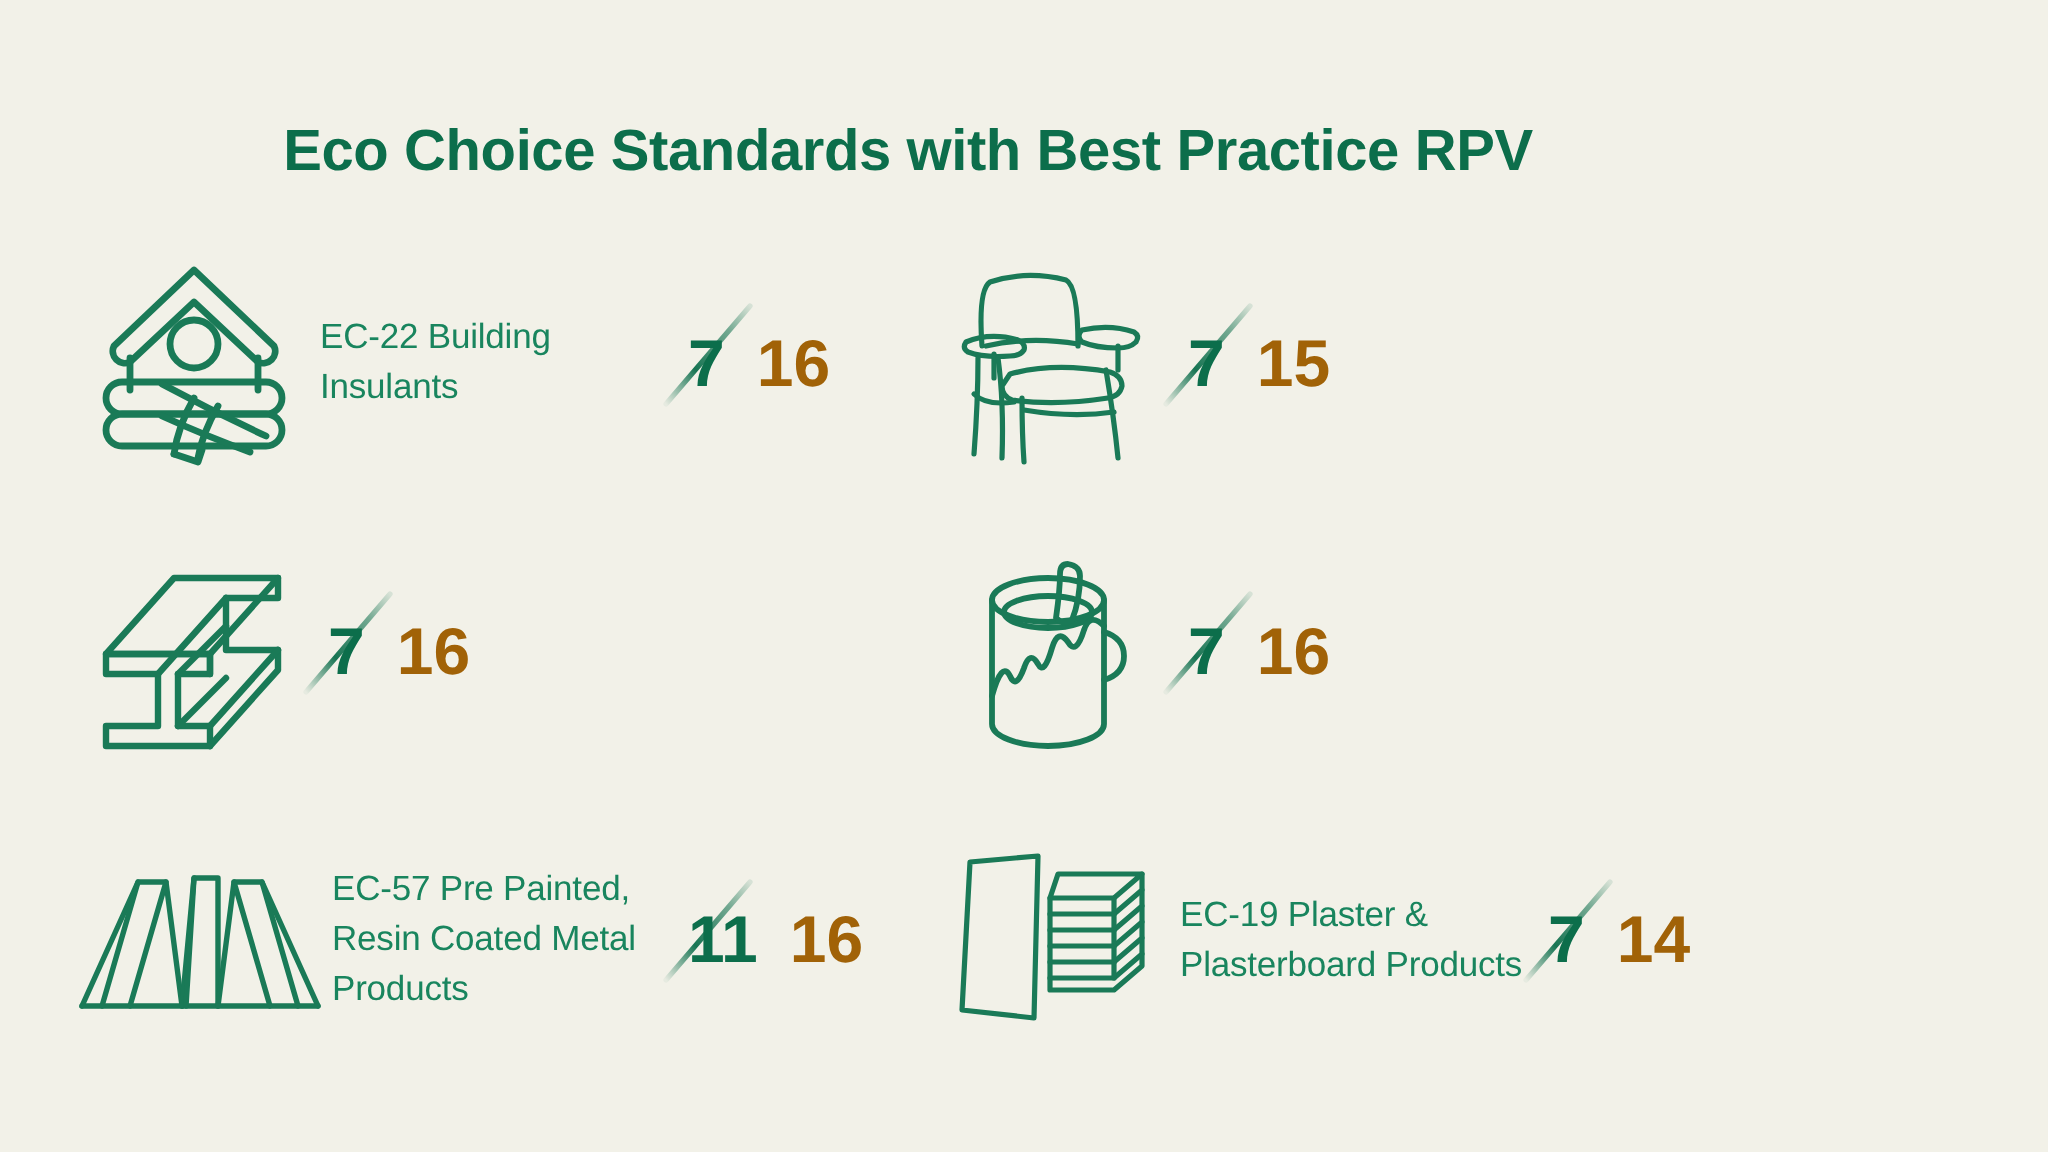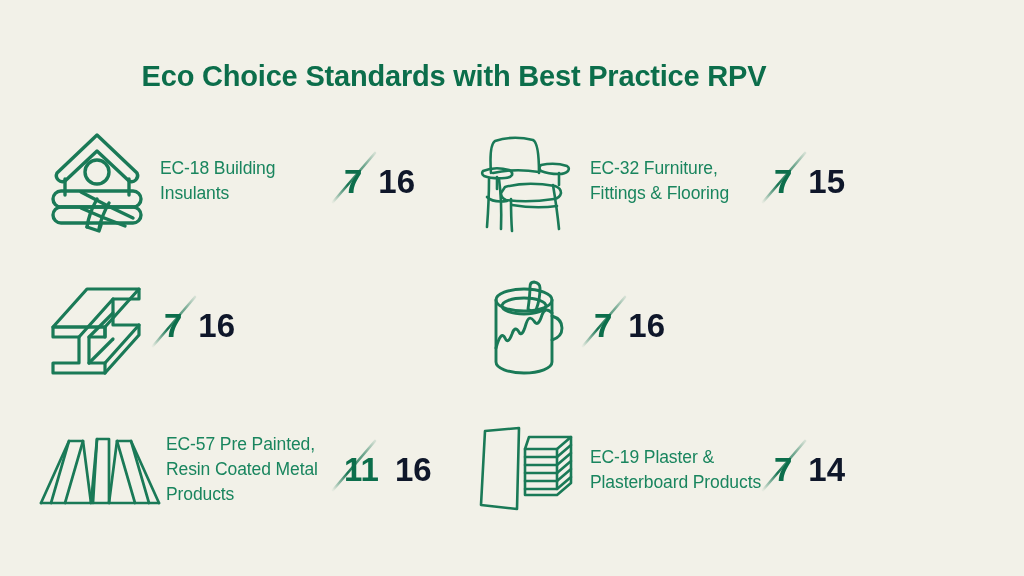--- a/index.html
+++ b/index.html
@@ -70,21 +70,21 @@
     padding:6px 2px 6px 4px;
   }
   .metric-green .arrow {
     position:absolute;
     left:-9px; top:-9px;
     width:46px; height:54px;
     pointer-events:none;
   }
   .metric-green .num { position:relative; z-index:2; }
   .metric-orange {
-    color:#0f172a;
+    color:#a16207;
     font-size:33px;
     font-weight:bold;
     line-height:1;
   }
   
   .card.wide .icon-wrap { width:132px; min-width:132px; }
 </style>
 </head>
 <body>
 
@@ -103,21 +103,21 @@
           <circle cx="46" cy="43" r="12"></circle>
           <path d="M10 62 h72 a8 8 0 0 1 0 16 h-72 a8 8 0 0 1 0 -16 Z"></path>
           <path d="M10 78 h72 a8 8 0 0 1 0 16 h-72 a8 8 0 0 1 0 -16 Z"></path>
           <path d="M30 63 q26 14 52 26"></path>
           <path d="M30 79 q22 10 44 18"></path>
           <path d="M46 70 q-8 14 -10 28"></path>
           <path d="M58 74 q-8 14 -10 26"></path>
           <path d="M36 98 l12 4 l2 -6"></path>
         </svg>
       </div>
-      <div class="label">EC-18 Building Insulants</div>
+      <div class="label">EC-22 Building Insulants</div>
       <div class="metrics">
         <div class="metric-green">
           <svg class="arrow" viewBox="0 0 46 54" fill="none">
             <defs>
               <linearGradient id="g1" x1="0" y1="1" x2="1" y2="0">
                 <stop offset="0" stop-color="#0C6E4B" stop-opacity="0.05"></stop>
                 <stop offset="0.35" stop-color="#0C6E4B" stop-opacity="0.95"></stop>
                 <stop offset="0.75" stop-color="#0C6E4B" stop-opacity="0.55"></stop>
                 <stop offset="1" stop-color="#0C6E4B" stop-opacity="0.12"></stop>
               </linearGradient>
@@ -141,21 +141,20 @@
           <path d="M22 48 L22 60"></path>
           <path d="M84 44 L84 56"></path>
           <path d="M14 50 q0 22 -2 48"></path>
           <path d="M24 50 q3 22 2 50"></path>
           <path d="M32 72 q-14 2 -20 -4"></path>
           <path d="M78 56 q4 24 6 44"></path>
           <path d="M36 70 q0 18 1 32"></path>
           <path d="M37 76 q24 4 45 1"></path>
         </svg>
       </div>
-      <div class="label">EC-32 Furniture, Fittings &amp; Flooring</div>
       <div class="metrics">
         <div class="metric-green">
           <svg class="arrow" viewBox="0 0 46 54" fill="none">
             <path d="M2 52 L44 3" stroke="url(#g1)" stroke-width="2.6" stroke-linecap="round"></path>
           </svg>
           <span class="num">7</span>
         </div>
         <div class="metric-orange">15</div>
       </div>
     </div>

